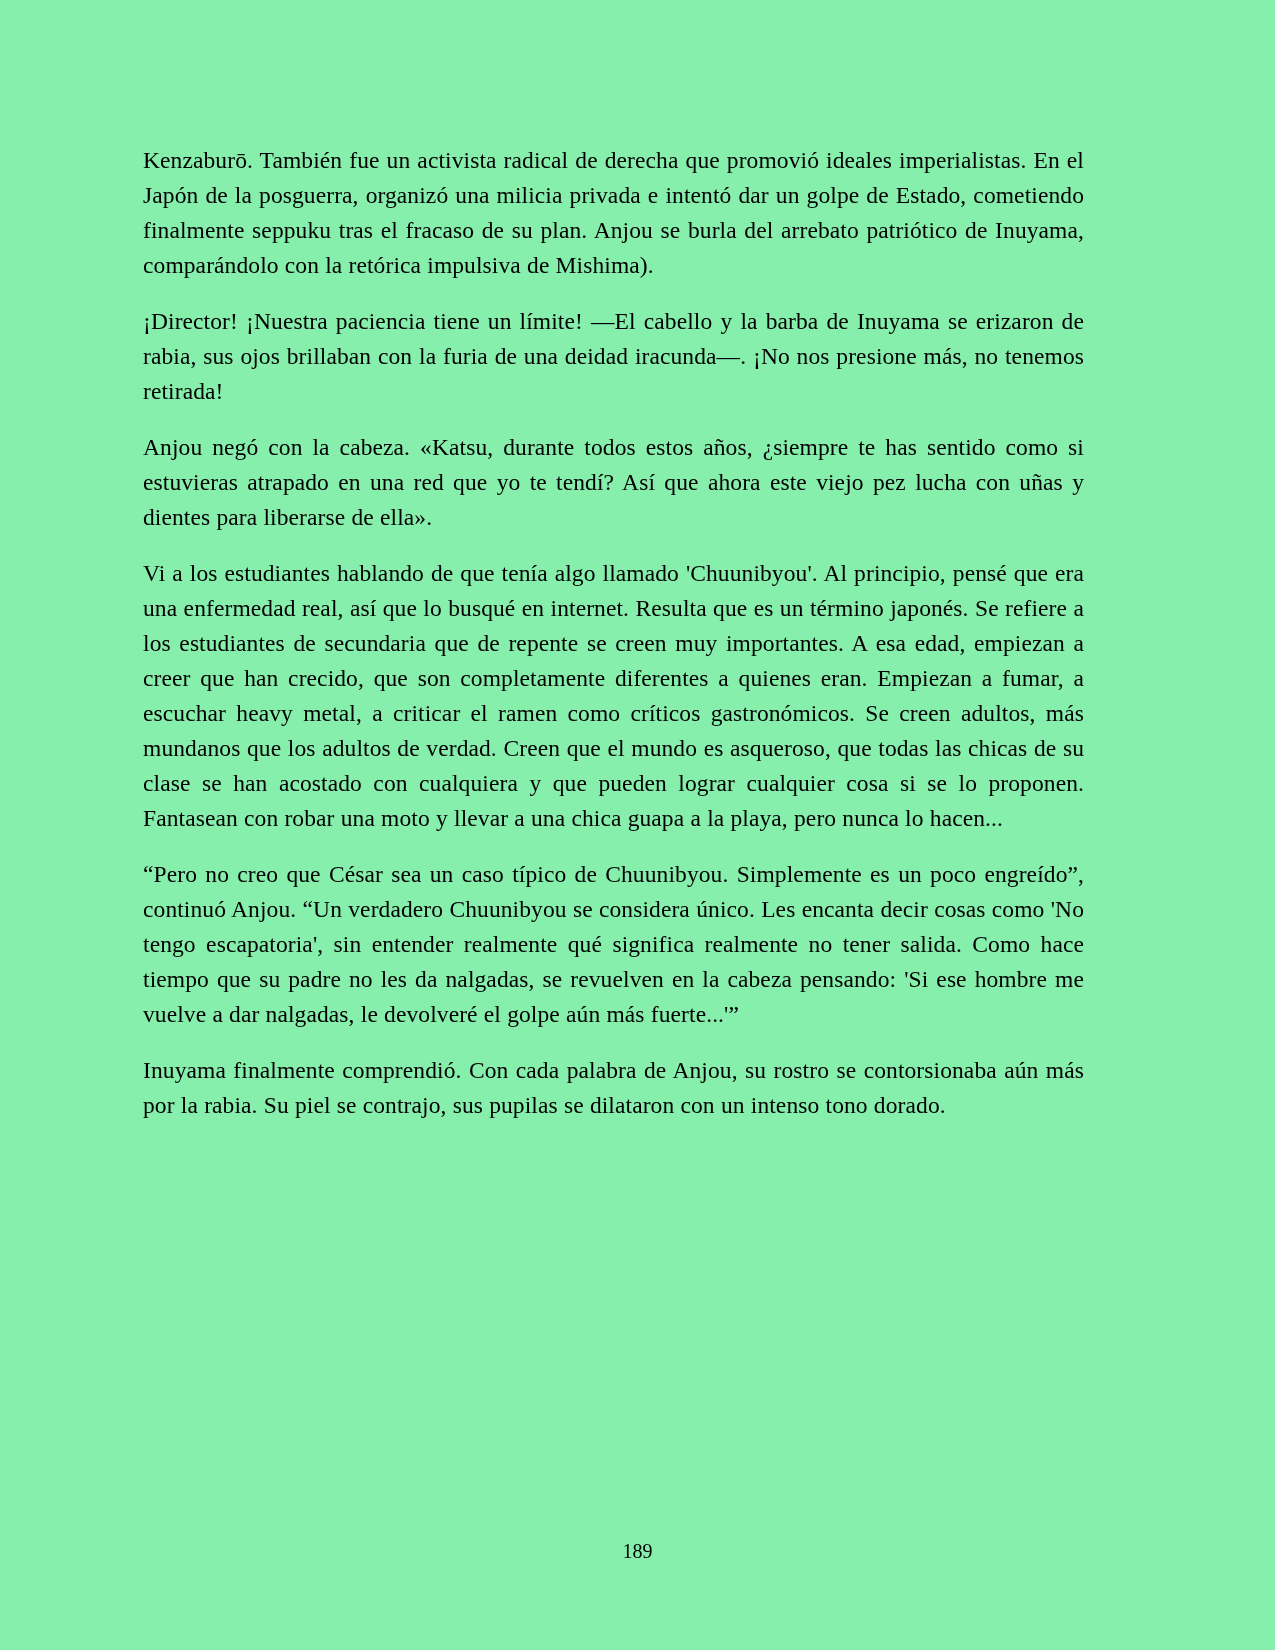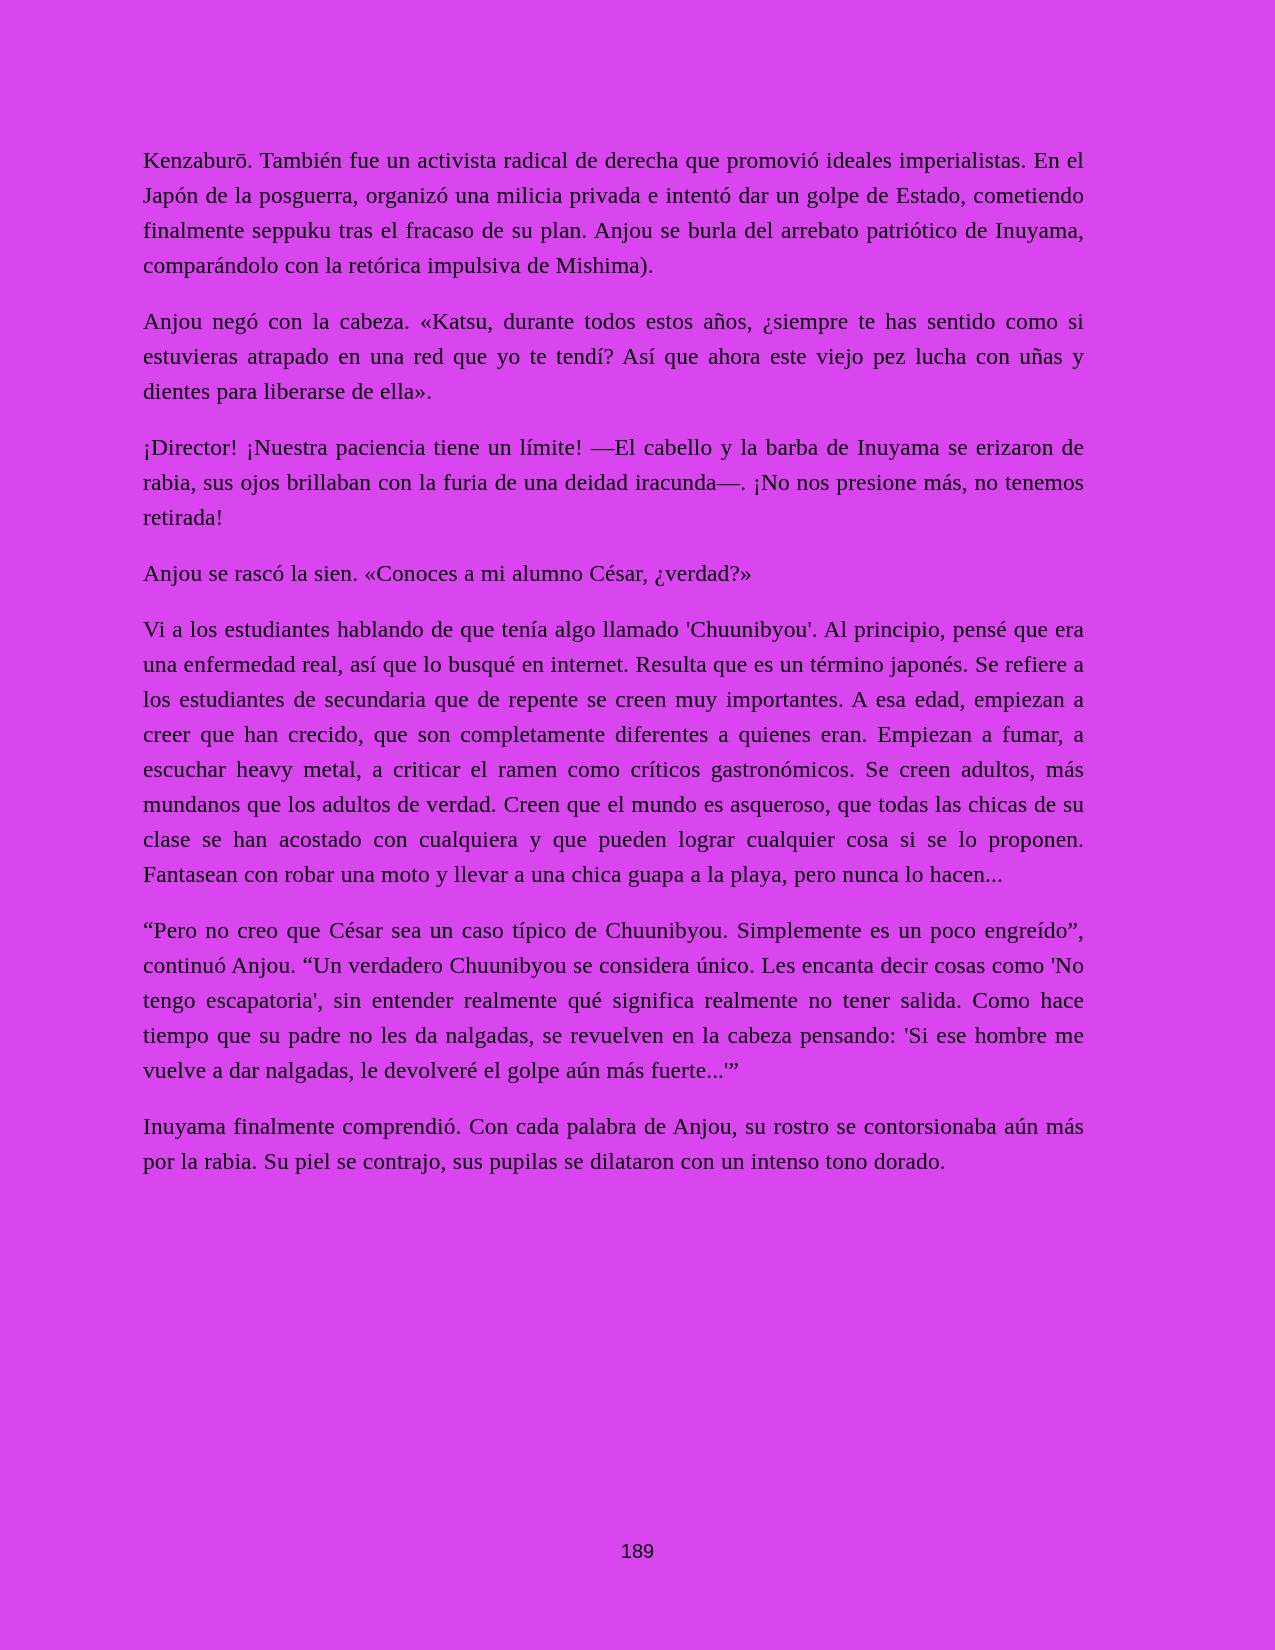--- a/index.html
+++ b/index.html
@@ -10,21 +10,21 @@
   }
   body {
     font-family: "Liberation Serif", "DejaVu Serif", serif;
     color: #000000;
   }
   .page {
     position: relative;
     width: 1275px;
     height: 1650px;
     margin: 0 auto;
-    background: #d946ef;
+    background: #86efac;
     box-sizing: border-box;
     overflow: hidden;
   }
   .text-column {
     position: absolute;
     left: 143px;
     top: 143px;
     width: 941px;
   }
   .para {
@@ -42,33 +42,32 @@
     margin-bottom: 0;
   }
   .page-number {
     position: absolute;
     left: 0;
     right: 0;
     top: 1538px;
     text-align: center;
     font-size: 20px;
     line-height: 26px;
-    font-family: Liberation Sans, sans-serif;
+    font-family: Liberation Serif, serif;
   }
 </style>
 </head>
 <body>
 
 <div class="page">
 
   <div class="text-column">
     <p class="para">Kenzaburō. También fue un activista radical de derecha que promovió ideales imperialistas. En el Japón de la posguerra, organizó una milicia privada e intentó dar un golpe de Estado, cometiendo finalmente seppuku tras el fracaso de su plan. Anjou se burla del arrebato patriótico de Inuyama, comparándolo con la retórica impulsiva de Mishima).</p>
+    <p class="para">¡Director! ¡Nuestra paciencia tiene un límite! —El cabello y la barba de Inuyama se erizaron de rabia, sus ojos brillaban con la furia de una deidad iracunda—. ¡No nos presione más, no tenemos retirada!</p>
     <p class="para">Anjou negó con la cabeza. «Katsu, durante todos estos años, ¿siempre te has sentido como si estuvieras atrapado en una red que yo te tendí? Así que ahora este viejo pez lucha con uñas y dientes para liberarse de ella».</p>
-    <p class="para">¡Director! ¡Nuestra paciencia tiene un límite! —El cabello y la barba de Inuyama se erizaron de rabia, sus ojos brillaban con la furia de una deidad iracunda—. ¡No nos presione más, no tenemos retirada!</p>
-    <p class="para">Anjou se rascó la sien. «Conoces a mi alumno César, ¿verdad?»</p>
     <p class="para">Vi a los estudiantes hablando de que tenía algo llamado 'Chuunibyou'. Al principio, pensé que era una enfermedad real, así que lo busqué en internet. Resulta que es un término japonés. Se refiere a los estudiantes de secundaria que de repente se creen muy importantes. A esa edad, empiezan a creer que han crecido, que son completamente diferentes a quienes eran. Empiezan a fumar, a escuchar heavy metal, a criticar el ramen como críticos gastronómicos. Se creen adultos, más mundanos que los adultos de verdad. Creen que el mundo es asqueroso, que todas las chicas de su clase se han acostado con cualquiera y que pueden lograr cualquier cosa si se lo proponen. Fantasean con robar una moto y llevar a una chica guapa a la playa, pero nunca lo hacen...</p>
     <p class="para">“Pero no creo que César sea un caso típico de Chuunibyou. Simplemente es un poco engreído”, continuó Anjou. “Un verdadero Chuunibyou se considera único. Les encanta decir cosas como 'No tengo escapatoria', sin entender realmente qué significa realmente no tener salida. Como hace tiempo que su padre no les da nalgadas, se revuelven en la cabeza pensando: 'Si ese hombre me vuelve a dar nalgadas, le devolveré el golpe aún más fuerte...'”</p>
     <p class="para">Inuyama finalmente comprendió. Con cada palabra de Anjou, su rostro se contorsionaba aún más por la rabia. Su piel se contrajo, sus pupilas se dilataron con un intenso tono dorado.</p>
   </div>
 
   <div class="page-number">189</div>
 
 </div>
 
 </body></html>

